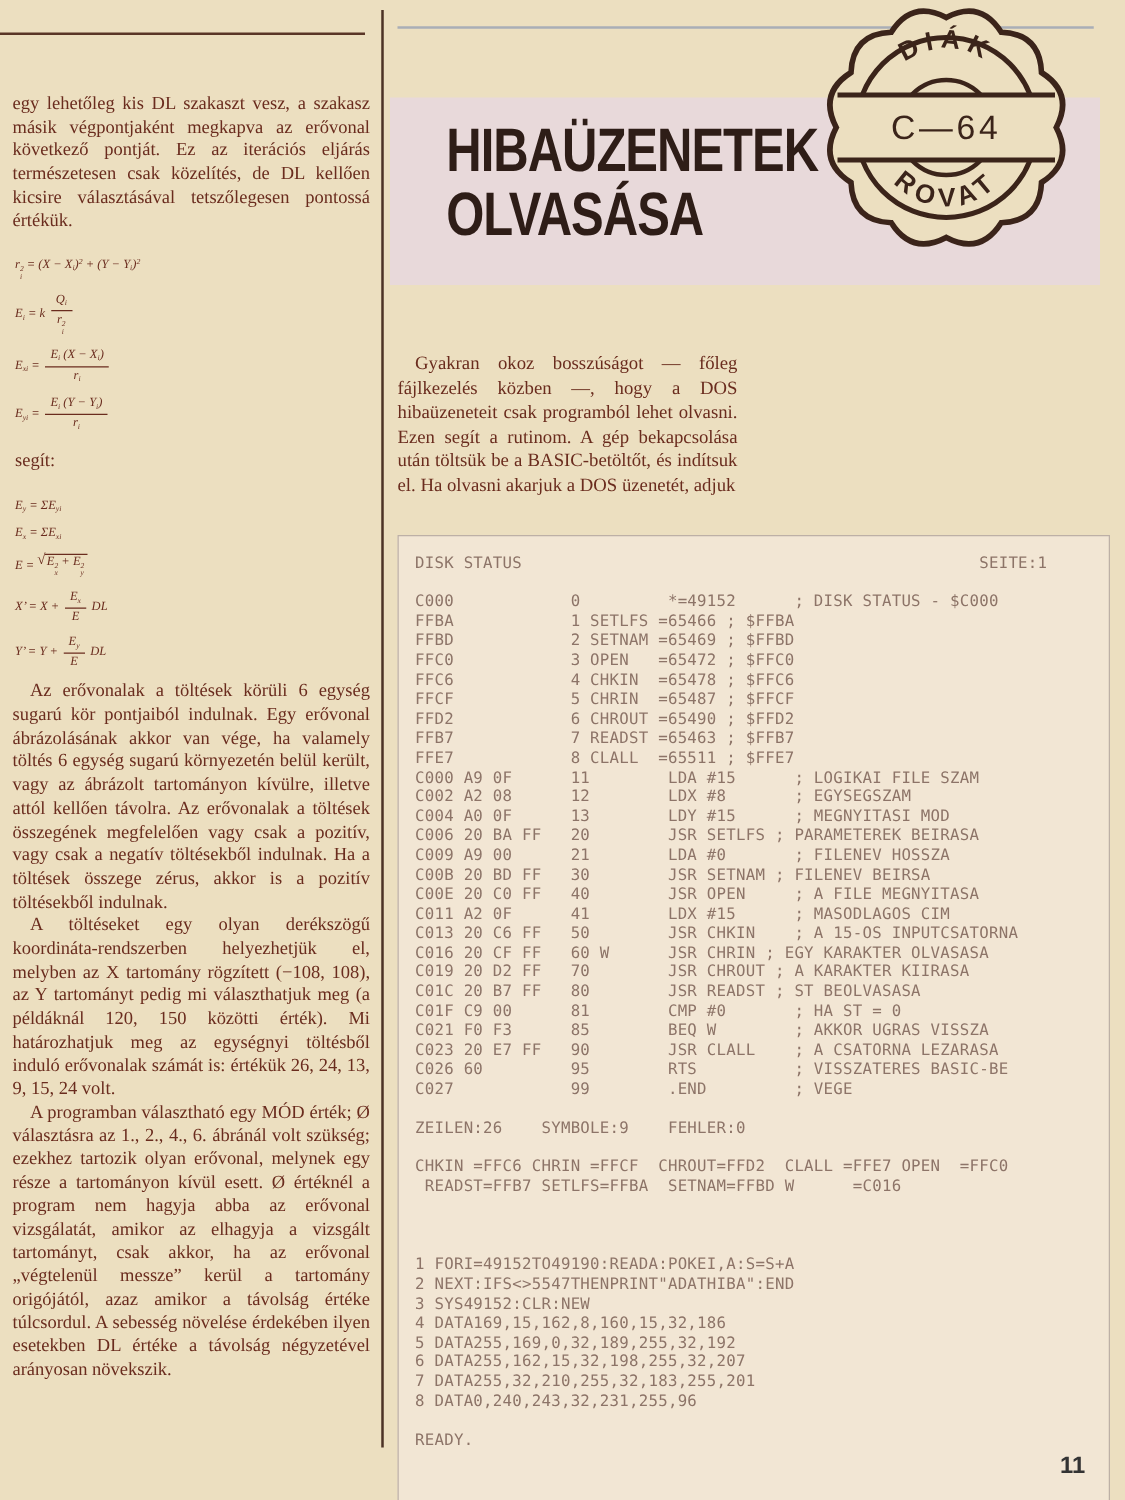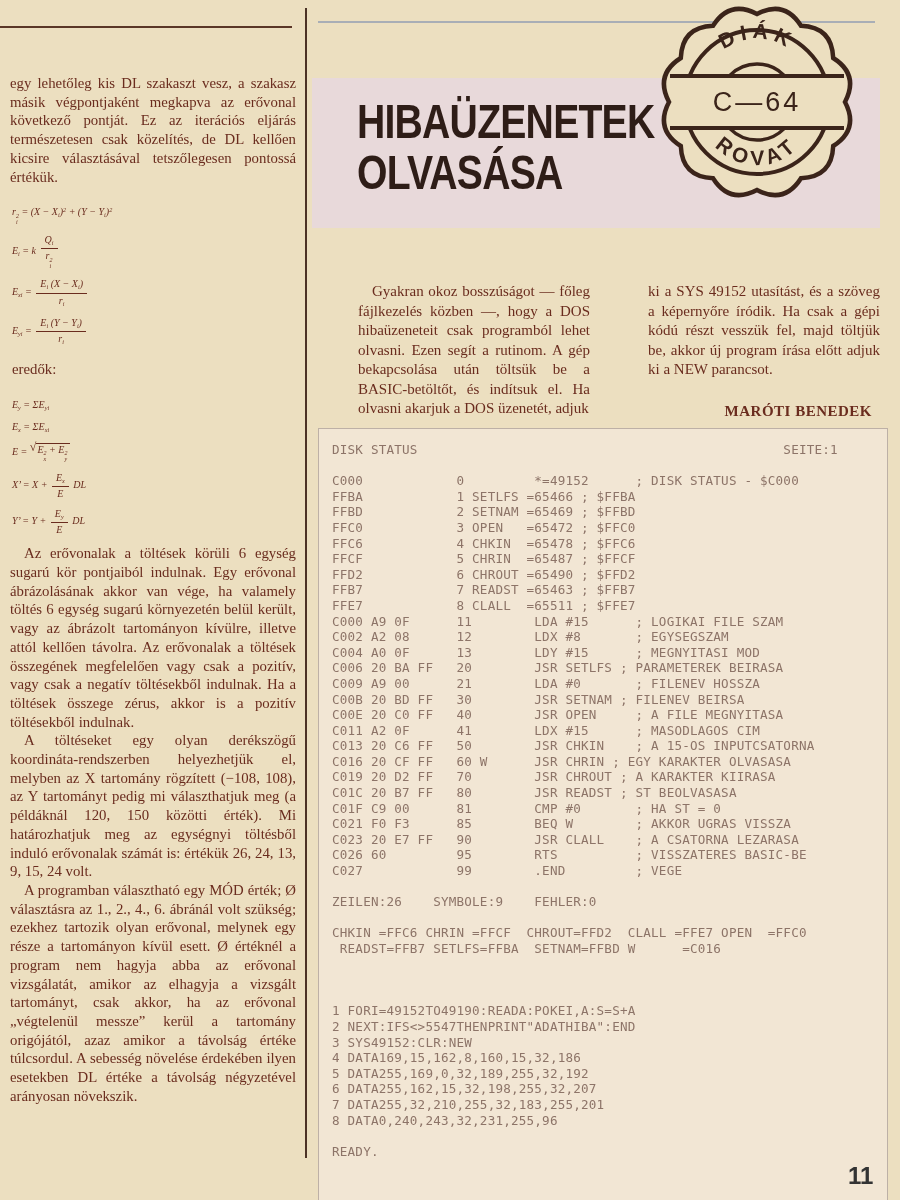--- a/index.html
+++ b/index.html
@@ -48,51 +48,51 @@
   .stamp{position:absolute;left:655px;top:0px;width:204px;height:204px;}
   .stamp .ink{stroke:var(--stamp-ink);fill:none;}
   .stamp .paper{fill:var(--page-bg);stroke:none;}
   .stamp text{fill:var(--stamp-ink);font-family:"Liberation Sans",sans-serif;}
   .stamp-center-text{font-size:27px;letter-spacing:3px;text-anchor:middle;}
   .stamp-arc-text{font-size:21px;font-weight:bold;letter-spacing:5px;text-anchor:middle;}
 
   
   .intro{position:absolute;left:318px;top:282px;width:562px;display:flex;gap:18px;
     color:var(--body-ink);font-size:15px;line-height:19.5px;}
-  .intro .col{width:272px;text-align:justify;margin-left:40px;}
+  .intro .col{width:272px;text-align:justify;}
   .intro .author{margin-top:22px;padding-right:8px;}
 
   
   .listing-box{position:absolute;left:318px;top:428px;width:570px;height:823px;
     background:var(--box-bg);border:1px solid var(--box-border);}
   .listing-box pre{margin:13px 10px 0 13px;font-family:"DejaVu Sans Mono",monospace;
     font-size:12.6px;line-height:15.6px;color:var(--matrix-ink);white-space:pre;
     letter-spacing:0.2px;}
 
   .pageno{position:absolute;left:848px;top:1162px;font-family:"Liberation Sans",sans-serif;
-    font-weight:bold;font-size:24px;color:var(--pageno-ink);}
+    font-weight:bold;font-size:19px;color:var(--pageno-ink);}
 </style>
 </head>
 <body>
 
 <div class="page">
 
   <div class="left-rule"></div>
   <div class="col-divider"></div>
   <div class="gray-rule"></div>
 
   <aside class="left-col">
     <p class="para">egy lehetőleg kis DL szakaszt vesz, a szakasz másik végpontjaként megkapva az erővonal következő pontját. Ez az iterációs eljárás természetesen csak közelítés, de DL kellően kicsire választásával tetszőlegesen pontossá értékük.</p>
     <div class="formula-group" id="formula-group-1">
         <div class="formula-line">r<span class="supsub"><span>2</span><span>i</span></span> = (X − X<sub>i</sub>)<sup>2</sup> + (Y − Y<sub>i</sub>)<sup>2</sup></div>
         <div class="formula-line">E<sub>i</sub> = k <span class="frac"><span class="num">Q<sub>i</sub></span><span class="den">r<span class="supsub"><span>2</span><span>i</span></span></span></span></div>
         <div class="formula-line">E<sub>xi</sub> = <span class="frac"><span class="num">E<sub>i</sub> (X − X<sub>i</sub>)</span><span class="den">r<sub>i</sub></span></span></div>
         <div class="formula-line">E<sub>yi</sub> = <span class="frac"><span class="num">E<sub>i</sub> (Y − Y<sub>i</sub>)</span><span class="den">r<sub>i</sub></span></span></div>
       </div>
-    <p class="para eredok">eredők:</p>
+    <p class="para eredok">segít:</p>
     <div class="formula-group" id="formula-group-2">
         <div class="formula-line">E<sub>y</sub> = ΣE<sub>yi</sub></div>
         <div class="formula-line">E<sub>x</sub> = ΣE<sub>xi</sub></div>
         <div class="formula-line">E = <span class="sqrt"><span class="radical">√</span><span class="radicand">E<span class="supsub"><span>2</span><span>x</span></span> + E<span class="supsub"><span>2</span><span>y</span></span></span></span></div>
         <div class="formula-line">X’ = X + <span class="frac"><span class="num">E<sub>x</sub></span><span class="den">E</span></span> DL</div>
         <div class="formula-line">Y’ = Y + <span class="frac"><span class="num">E<sub>y</sub></span><span class="den">E</span></span> DL</div>
       </div>
     <p class="para indent">Az erővonalak a töltések körüli 6 egység sugarú kör pontjaiból indulnak. Egy erővonal ábrázolásának akkor van vége, ha valamely töltés 6 egység sugarú környezetén belül került, vagy az ábrázolt tartományon kívülre, illetve attól kellően távolra. Az erővonalak a töltések összegének megfelelően vagy csak a pozitív, vagy csak a negatív töltésekből indulnak. Ha a töltések összege zérus, akkor is a pozitív töltésekből indulnak.</p>
     <p class="para indent">A töltéseket egy olyan derékszögű koordináta-rendszerben helyezhetjük el, melyben az X tartomány rögzített (−108, 108), az Y tartományt pedig mi választhatjuk meg (a példáknál 120, 150 közötti érték). Mi határozhatjuk meg az egységnyi töltésből induló erővonalak számát is: értékük 26, 24, 13, 9, 15, 24 volt.</p>
     <p class="para indent">A programban választható egy MÓD érték; Ø választásra az 1., 2., 4., 6. ábránál volt szükség; ezekhez tartozik olyan erővonal, melynek egy része a tartományon kívül esett. Ø értéknél a program nem hagyja abba az erővonal vizsgálatát, amikor az elhagyja a vizsgált tartományt, csak akkor, ha az erővonal „végtelenül messze” kerül a tartomány origójától, azaz amikor a távolság értéke túlcsordul. A sebesség növelése érdekében ilyen esetekben DL értéke a távolság négyzetével arányosan növekszik.</p>
@@ -114,24 +114,20 @@
     <line class="ink" x1="-87" y1="-26" x2="87" y2="-26" stroke-width="4"></line>
     <line class="ink" x1="-87" y1="26" x2="87" y2="26" stroke-width="4"></line>
     <path class="ink" stroke-width="4.5" d="M88,0 Q102.4,27.4 76.2,44 Q75,75 44,76.2 Q27.4,102.4 0,88 Q-27.4,102.4 -44,76.2 Q-75,75 -76.2,44 Q-102.4,27.4 -88,0 Q-102.4,-27.4 -76.2,-44 Q-75,-75 -44,-76.2 Q-27.4,-102.4 0,-88 Q27.4,-102.4 44,-76.2 Q75,-75 76.2,-44 Q102.4,-27.4 88,0 Z"></path>
     <text class="stamp-center-text" x="0" y="9">C—64</text>
     <text class="stamp-arc-text"><textPath href="#arcTop" startOffset="50%">DIÁK</textPath></text>
     <text class="stamp-arc-text"><textPath href="#arcBottom" startOffset="50%">ROVAT</textPath></text>
   </svg>
 
   <div class="intro">
     <p class="col para indent">Gyakran okoz bosszúságot — főleg fájlkezelés közben —, hogy a DOS hibaüzeneteit csak programból lehet olvasni. Ezen segít a rutinom. A gép bekapcsolása után töltsük be a BASIC-betöltőt, és indítsuk el. Ha olvasni akarjuk a DOS üzenetét, adjuk</p>
-    <div class="col">
-      <p class="para">ki a SYS 49152 utasítást, és a szöveg a képernyőre íródik. Ha csak a gépi kódú részt vesszük fel, majd töltjük be, akkor új program írása előtt adjuk ki a NEW parancsot.</p>
-      <p class="author">MARÓTI BENEDEK</p>
-    </div>
   </div>
 
   <div class="listing-box">
     <pre>DISK STATUS                                               SEITE:1
 
 C000            0         *=49152      ; DISK STATUS - $C000
 FFBA            1 SETLFS =65466 ; $FFBA
 FFBD            2 SETNAM =65469 ; $FFBD
 FFC0            3 OPEN   =65472 ; $FFC0
 FFC6            4 CHKIN  =65478 ; $FFC6

